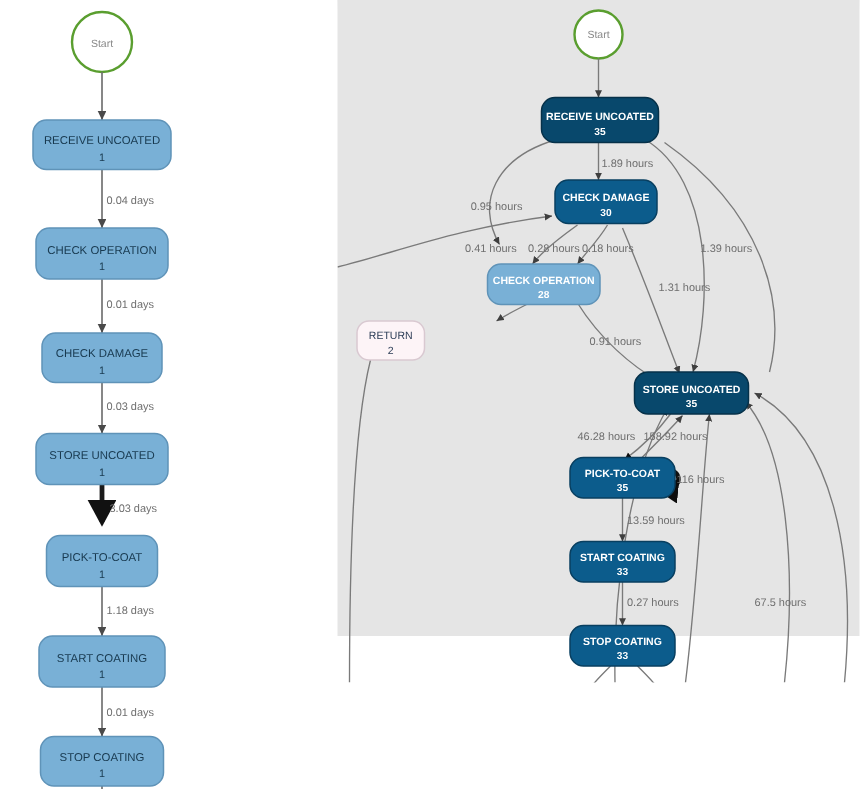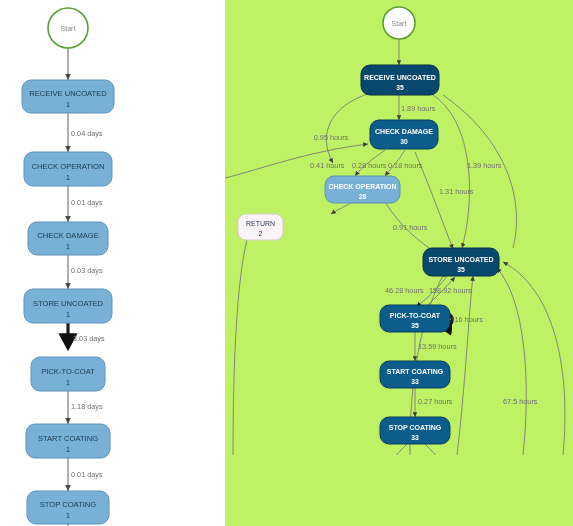--- a/index.html
+++ b/index.html
@@ -10,21 +10,21 @@
     font-family:"Liberation Sans", sans-serif;
     overflow:hidden;
     position:relative;
   }
   .top-strip{
     position:absolute;left:0;top:0;width:573px;height:6px;
     background:linear-gradient(#f2f2f2,#fbfbfb);
   }
   .panel{position:absolute;top:0;}
   #panel-left{left:0;width:225px;height:526px;background:#fff;}
-  #panel-right{left:225px;width:348px;height:526px;background:#bef264;}
+  #panel-right{left:225px;width:348px;height:424px;background:#e5e5e5;}
 
   svg{display:block;}
   .node-label{
     font-family:"Liberation Sans", sans-serif;
     text-anchor:middle;
     pointer-events:none;
   }
   .lbl-light{fill:#18394f;font-size:7.6px;}
   .lbl-dark{fill:#ffffff;font-size:7.0px;font-weight:bold;}
   .lbl-count-light{fill:#18394f;font-size:7.2px;}

